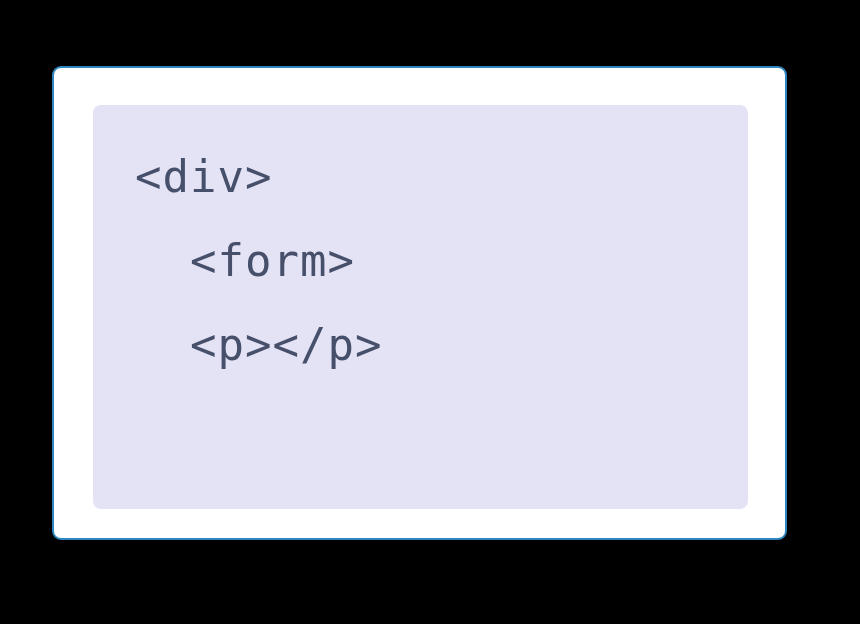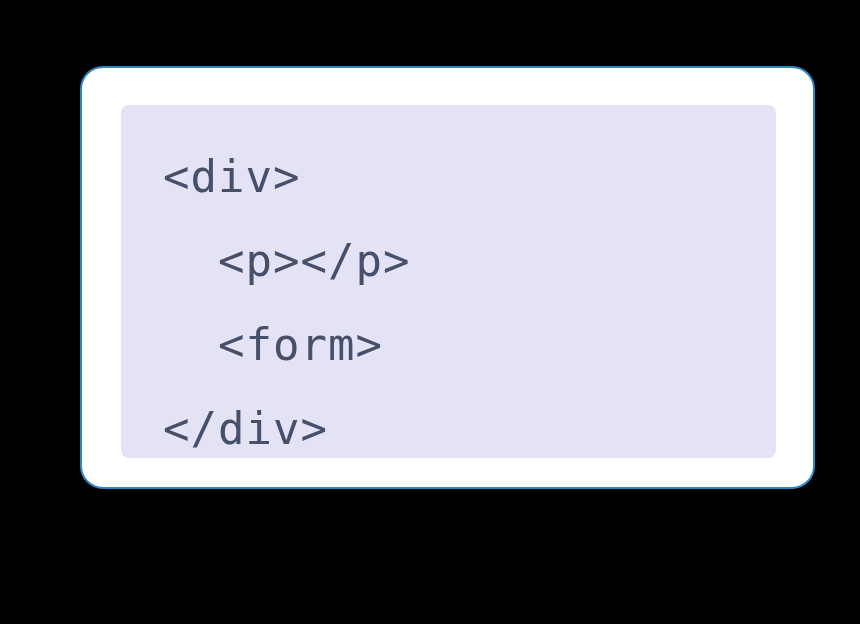--- a/index.html
+++ b/index.html
@@ -8,27 +8,27 @@
       height: 624px;
     }
     body {
       background: var(--page-bg, #000000);
       font-family: "DejaVu Sans Mono", monospace;
       position: relative;
       overflow: hidden;
     }
     .card {
       position: absolute;
-      left: 80px;
+      left: 52px;
       top: 66px;
       width: 735px;
-      height: 423px;
+      height: 474px;
       background: var(--card-bg, #ffffff);
       border: 2px solid var(--card-border, #2e86c1);
-      border-radius: 23px;
+      border-radius: 9px;
       padding: 37px 37px 29px 39px;
     }
     .code-block {
       width: 100%;
       height: 100%;
       background: var(--code-bg, #e4e3f6);
       border-radius: 8px;
       padding: 30px 0 30px 42px;
       overflow: hidden;
     }
@@ -39,14 +39,14 @@
       font-size: 44px;
       line-height: 84px;
       letter-spacing: 1px;
       color: var(--code-text, #47506a);
     }
   </style>
 </head>
 <body>
 
 <div class="card">
-  <pre class="code-block"><code><span class="code-line">&lt;div&gt;</span><span class="code-line">  &lt;p&gt;&lt;/p&gt;</span><span class="code-line">  &lt;form&gt;</span><span class="code-line">&lt;/div&gt;</span></code></pre>
+  <pre class="code-block"><code><span class="code-line">&lt;div&gt;</span><span class="code-line">  &lt;form&gt;</span><span class="code-line">  &lt;p&gt;&lt;/p&gt;</span></code></pre>
 </div>
 
 </body></html>

